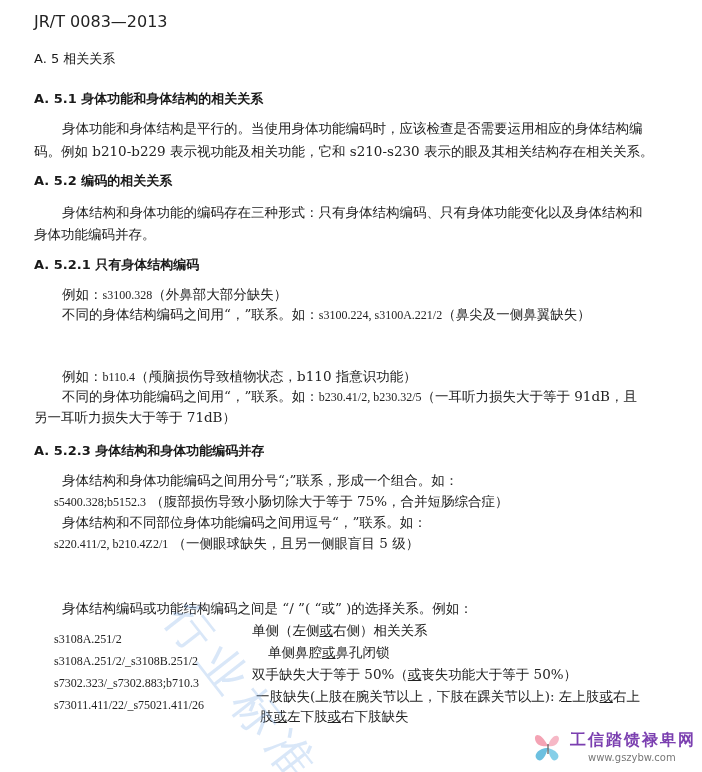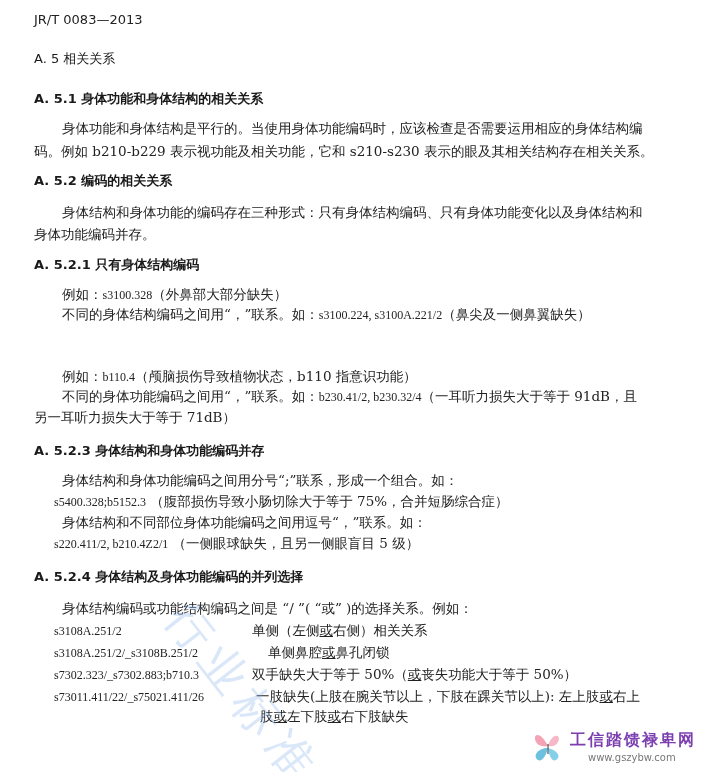--- a/index.html
+++ b/index.html
@@ -2,24 +2,24 @@
 <html><head>
 <meta charset="utf-8">
 <style>
   html, body { margin: 0; padding: 0; }
   body {
     width: 702px; height: 772px; background: #ffffff; position: relative; overflow: hidden;
     font-family: "DejaVu Serif", "Liberation Serif", serif; color: #1a1a1a;
   }
   .page { position: absolute; left: 0; top: 0; width: 702px; height: 772px; }
   .abs { position: absolute; white-space: nowrap; }
-  .hdr { font-family: "DejaVu Sans", "Liberation Sans", sans-serif; font-size: 13px; color: #222; }
+  .hdr { font-family: "DejaVu Sans", "Liberation Sans", sans-serif; font-size: 16px; color: #222; }
   .sec { font-family: "DejaVu Sans", "Liberation Sans", sans-serif; font-size: 13px; font-weight: bold; color: #1a1a1a; }
   .body { font-size: 13.5px; color: #222; }
-  .code { font-family: "Liberation Serif", serif; font-size: 12px; color: #222; }
+  .code { font-family: "Liberation Serif", serif; font-size: 12px; color: #222; margin-top: 8px; }
   u { text-decoration: underline; }
   .watermark {
     position: absolute; left: 200px; top: 590px; font-family: "DejaVu Sans", sans-serif;
     font-size: 46px; color: rgba(120,170,230,0.28); transform: rotate(52deg); transform-origin: left top;
     white-space: nowrap; letter-spacing: 8px; pointer-events: none;
   }
   .logo { position: absolute; left: 530px; top: 728px; width: 170px; height: 40px; }
   .logo-title { position: absolute; left: 40px; top: 2px; font-family: "DejaVu Serif", serif; font-size: 16px; font-weight: bold; color: #7b3fb0; letter-spacing: 2px; }
   .logo-url { position: absolute; left: 58px; top: 24px; font-family: "DejaVu Sans", sans-serif; font-size: 10px; color: #777; }
 </style>
@@ -45,35 +45,34 @@
     <span>例如：</span><span class="code">s3100.328</span><span>（外鼻部大部分缺失）</span>
   </div>
   <div class="abs body" style="left:62px;top:306px;">
     <span>不同的身体结构编码之间用“，”联系。如：</span><span class="code">s3100.224, s3100A.221/2</span><span>（鼻尖及一侧鼻翼缺失）</span>
   </div>
 
   <div class="abs body" style="left:62px;top:368px;">
     <span>例如：</span><span class="code">b110.4</span><span>（颅脑损伤导致植物状态，b110 指意识功能）</span>
   </div>
   <div class="abs body" style="left:62px;top:388px;">
-    <span>不同的身体功能编码之间用“，”联系。如：</span><span class="code">b230.41/2, b230.32/4</span><span>（一耳听力损失大于等于 91dB，且</span>
+    <span>不同的身体功能编码之间用“，”联系。如：</span><span class="code">b230.41/2, b230.32/5</span><span>（一耳听力损失大于等于 91dB，且</span>
   </div>
   <div class="abs body" style="left:34px;top:409px;">另一耳听力损失大于等于 71dB）</div>
 
   <div class="abs sec" style="left:34px;top:442px;">A.  5.2.3 身体结构和身体功能编码并存</div>
   <div class="abs body" style="left:62px;top:472px;">身体结构和身体功能编码之间用分号“;”联系，形成一个组合。如：</div>
   <div class="abs body" style="left:54px;top:493px;">
     <span class="code">s5400.328;b5152.3</span>&nbsp;<span>（腹部损伤导致小肠切除大于等于 75%，合并短肠综合症）</span>
   </div>
   <div class="abs body" style="left:62px;top:514px;">身体结构和不同部位身体功能编码之间用逗号“，”联系。如：</div>
   <div class="abs body" style="left:54px;top:535px;">
     <span class="code">s220.411/2, b210.4Z2/1</span>&nbsp;<span>（一侧眼球缺失，且另一侧眼盲目 5 级）</span>
   </div>
 
-  <div class="abs sec" style="left:34px;top:568px;">A. 5.2.4 身体结构及身体功能编码的并列选择</div>
   <div class="abs body" style="left:62px;top:600px;">身体结构编码或功能结构编码之间是 “/ ”( “或” )的选择关系。例如：</div>
 
   <div class="abs code" style="left:54px;top:624px;">s3108A.251/2</div>
   <div class="abs body" style="left:252px;top:622px;">
     <span>单侧（左侧</span><u>或</u><span>右侧）相关关系</span>
   </div>
 
   <div class="abs code" style="left:54px;top:646px;">s3108A.251/2/_s3108B.251/2</div>
   <div class="abs body" style="left:252px;top:644px;margin-left:16px;">
     <span>单侧鼻腔</span><u>或</u><span>鼻孔闭锁</span>

